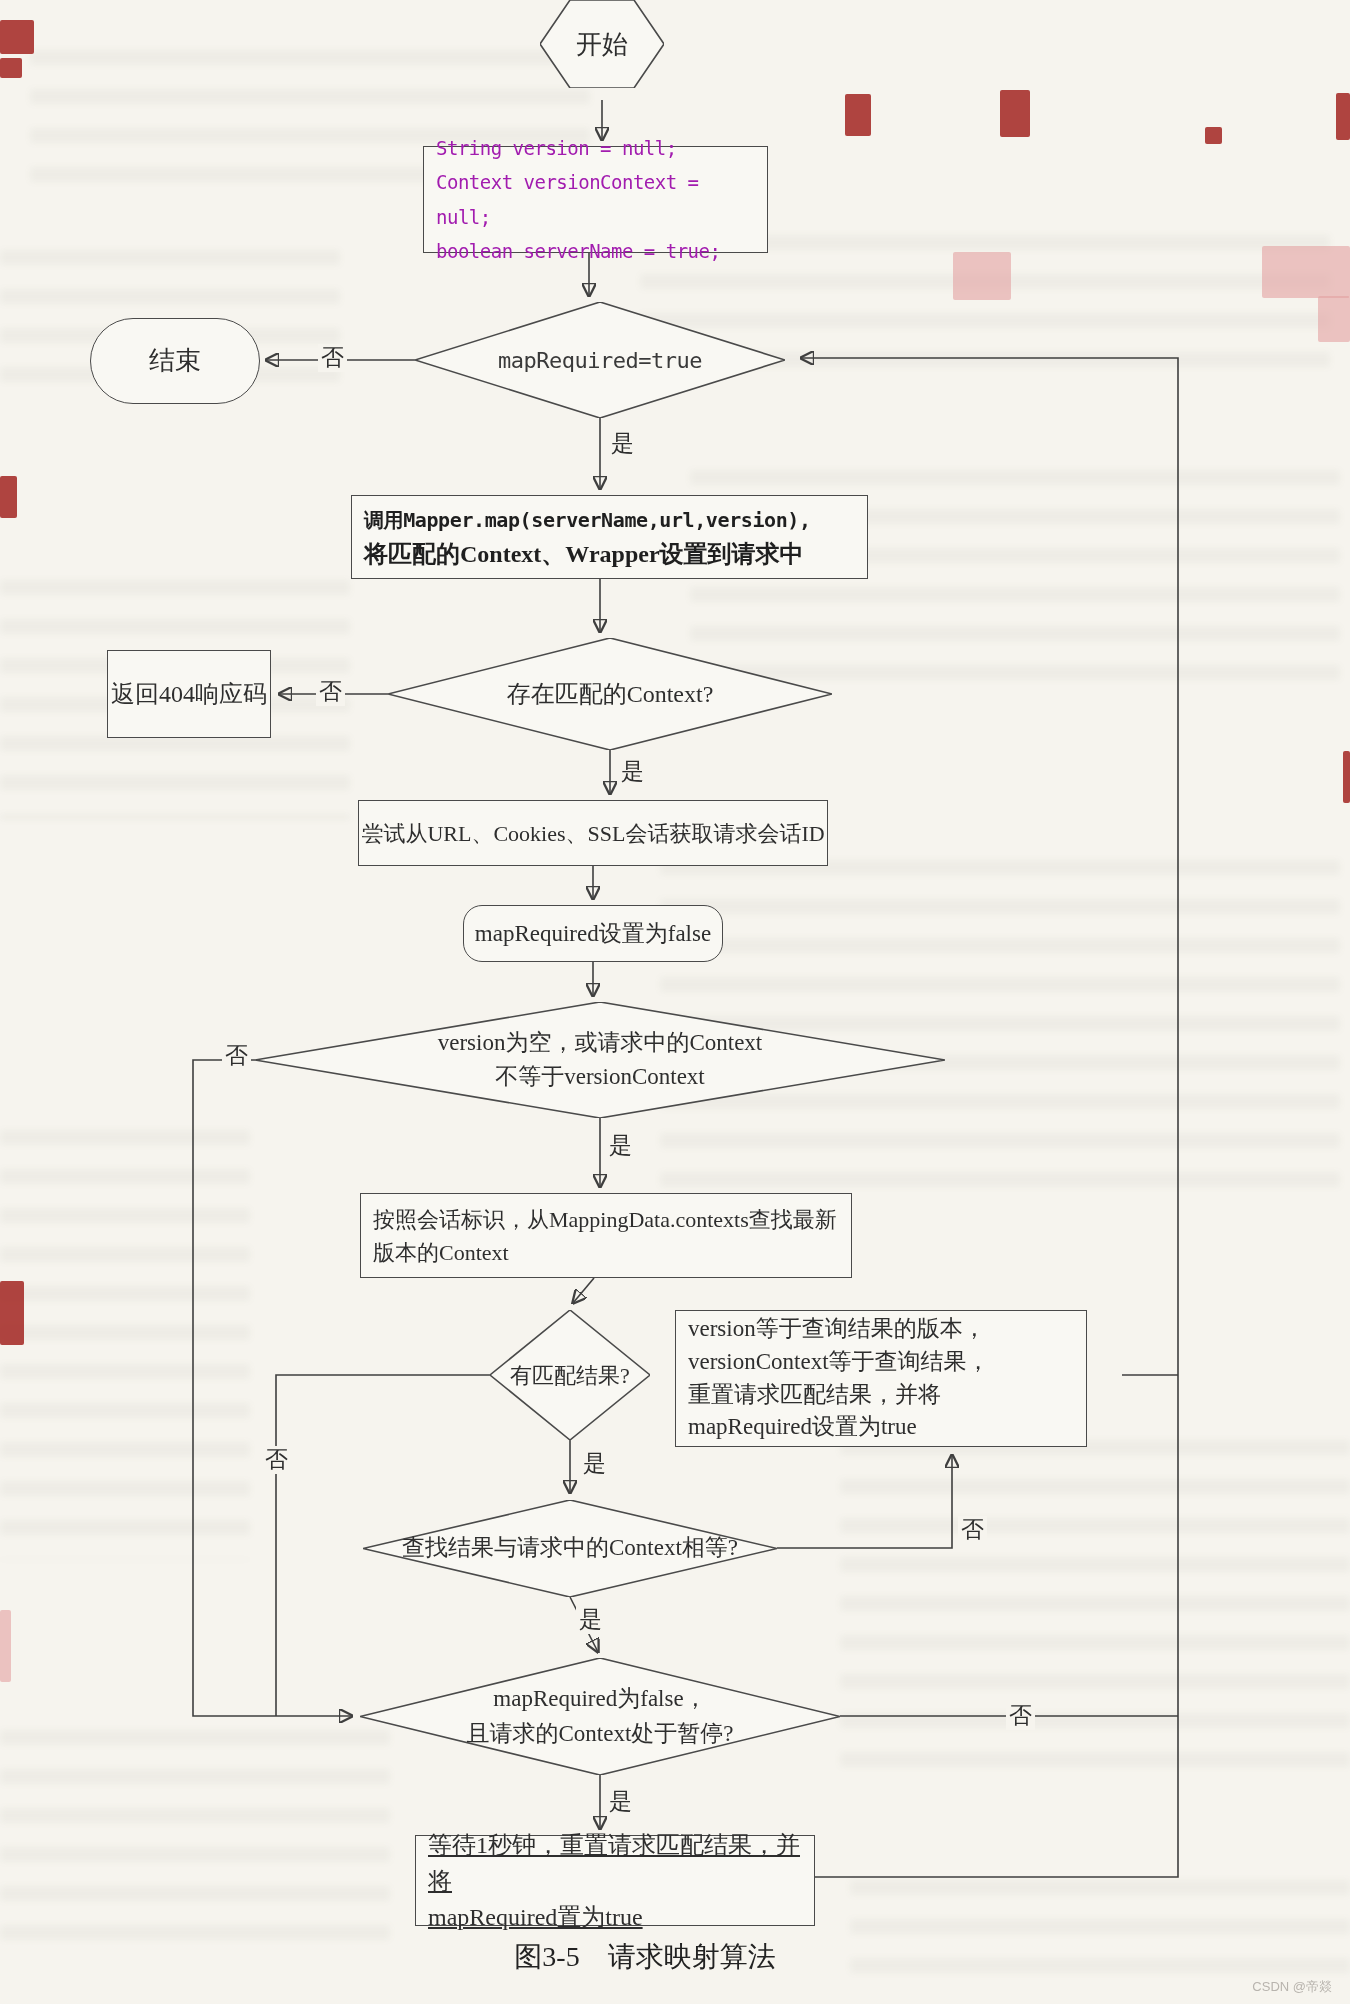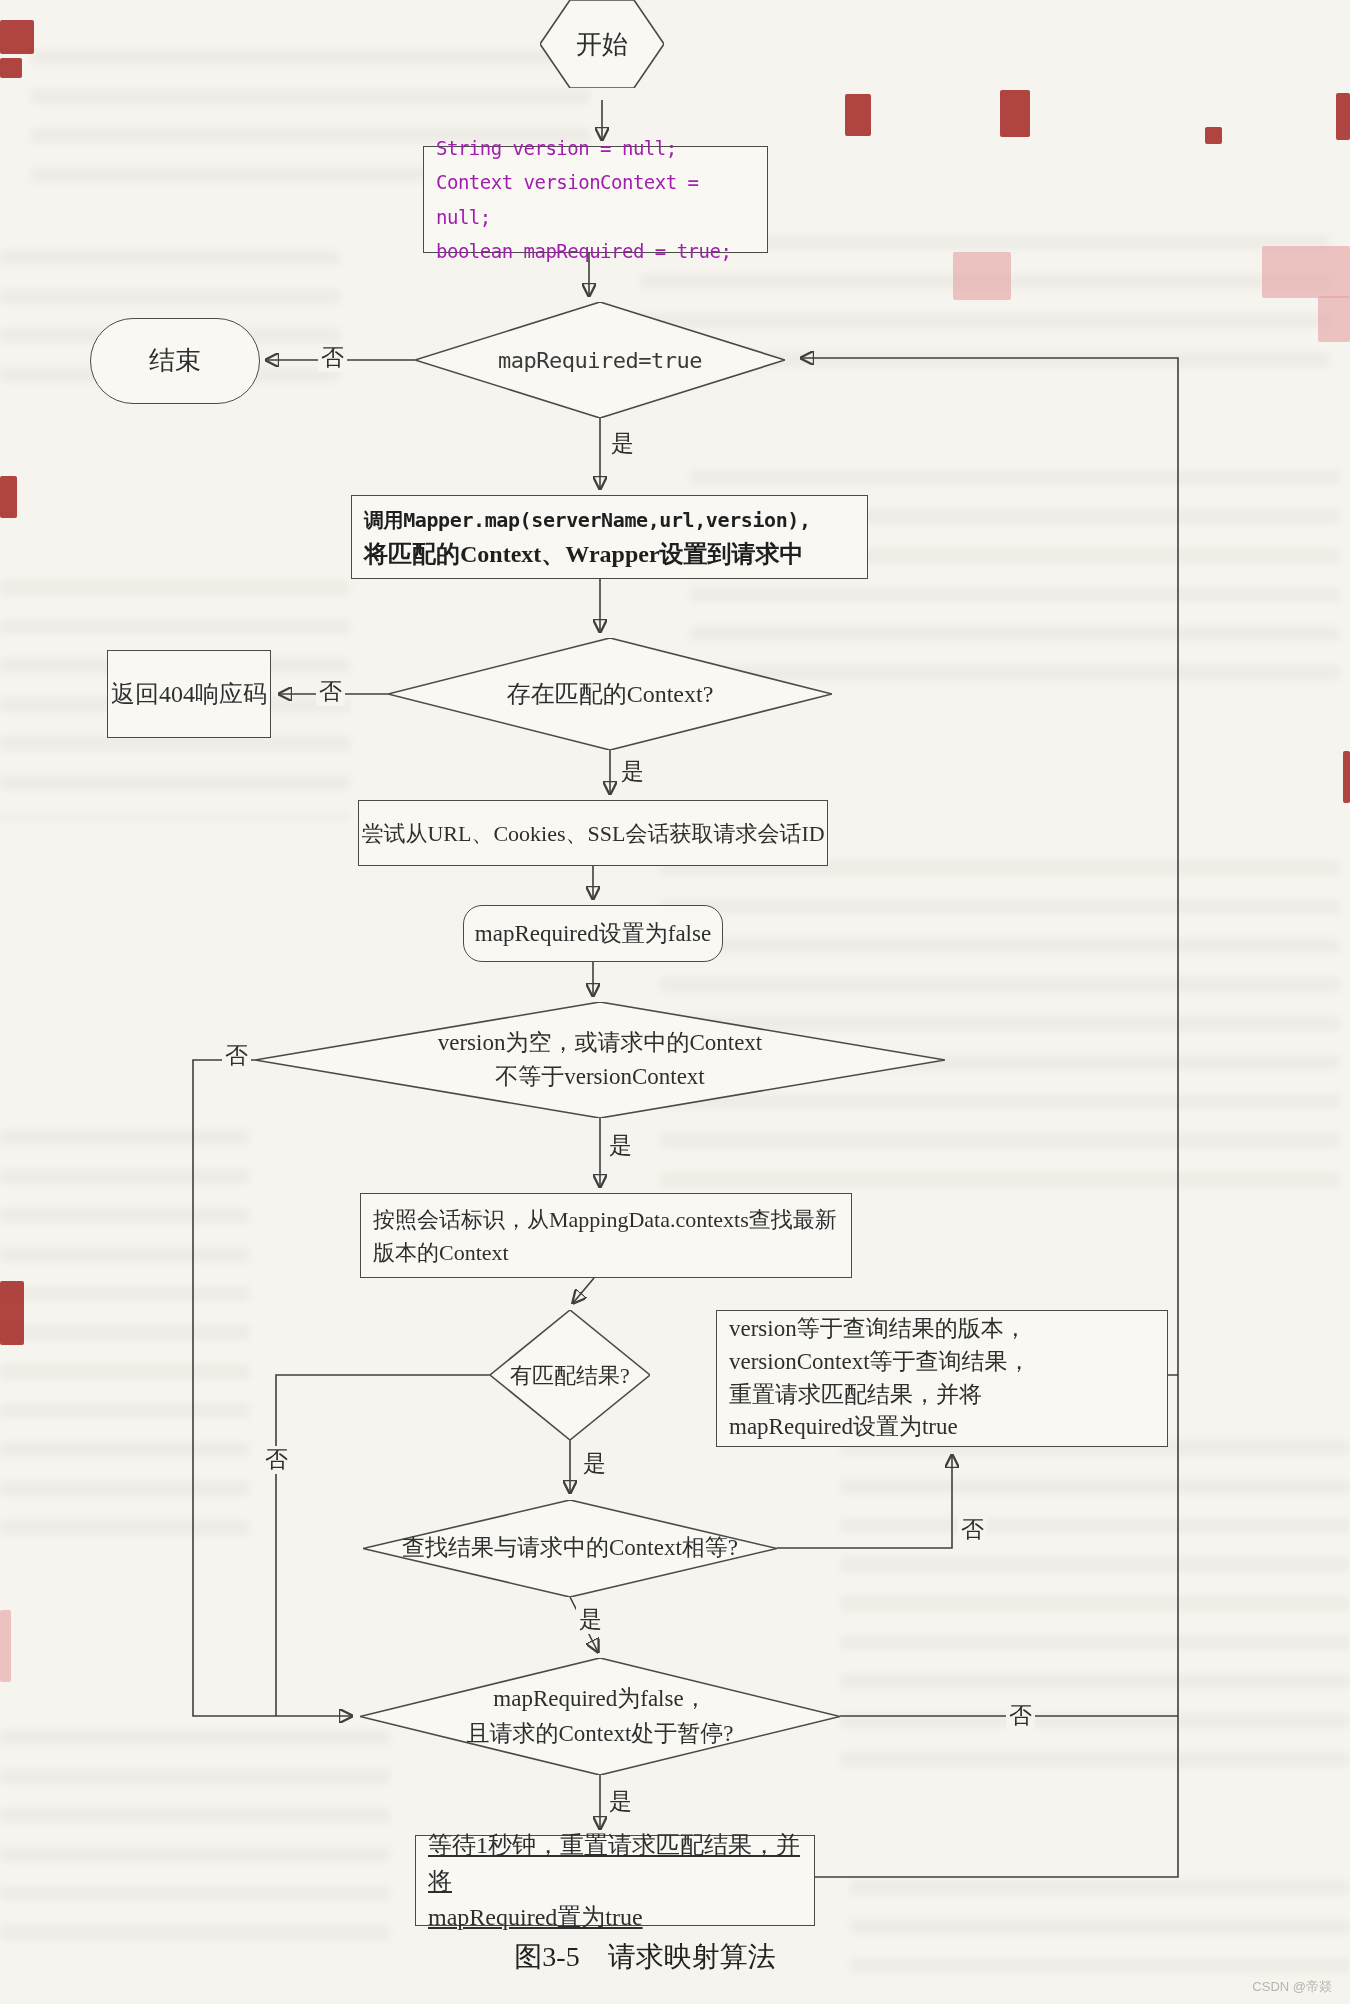--- a/index.html
+++ b/index.html
@@ -104,21 +104,21 @@
   <div class="node shape serif26" style="left:540px;top:0;width:124px;height:88px;">
     <svg viewBox="0 0 124 88" preserveAspectRatio="none">
         <polygon points="30,0 94,0 124,44 94,88 30,88 0,44" fill="#f9f8f3" stroke="#4a4a4a" stroke-width="1.6"></polygon>
       </svg>
     <div class="dlabel">开始</div>
   </div>
 
   <div class="node box pad mono" style="left:423px;top:146px;width:345px;height:107px;">
     <div>String version = null;</div>
     <div>Context versionContext = null;</div>
-    <div>boolean mapRequired = true;</div>
+    <div>boolean serverName = true;</div>
   </div>
 
   <div class="node shape mono22" style="left:415px;top:302px;width:370px;height:116px;">
     <svg viewBox="0 0 370 116" preserveAspectRatio="none">
         <polygon points="0,58 185,0 370,58 185,116" fill="#f9f8f3" stroke="#4a4a4a" stroke-width="1.6"></polygon>
       </svg>
     <div class="dlabel">mapRequired=true</div>
   </div>
 
   <div class="node oval serif26" style="left:90px;top:318px;width:168px;height:84px;">
@@ -164,21 +164,21 @@
     <div>版本的Context</div>
   </div>
 
   <div class="node shape serif22" style="left:490px;top:1310px;width:160px;height:130px;">
     <svg viewBox="0 0 160 130" preserveAspectRatio="none">
         <polygon points="0,65 80,0 160,65 80,130" fill="#f9f8f3" stroke="#4a4a4a" stroke-width="1.6"></polygon>
       </svg>
     <div class="dlabel">有匹配结果?</div>
   </div>
 
-  <div class="node box pad serif23" style="left:716px;top:1310px;width:452px;height:137px;line-height:1.42;">
+  <div class="node box pad serif23" style="left:675px;top:1310px;width:412px;height:137px;line-height:1.42;">
     <div>version等于查询结果的版本，</div>
     <div>versionContext等于查询结果，</div>
     <div>重置请求匹配结果，并将</div>
     <div>mapRequired设置为true</div>
   </div>
 
   <div class="node shape serif23" style="left:363px;top:1500px;width:414px;height:97px;">
     <svg viewBox="0 0 414 97" preserveAspectRatio="none">
         <polygon points="0,48.5 207,0 414,48.5 207,97" fill="#f9f8f3" stroke="#4a4a4a" stroke-width="1.6"></polygon>
       </svg>

